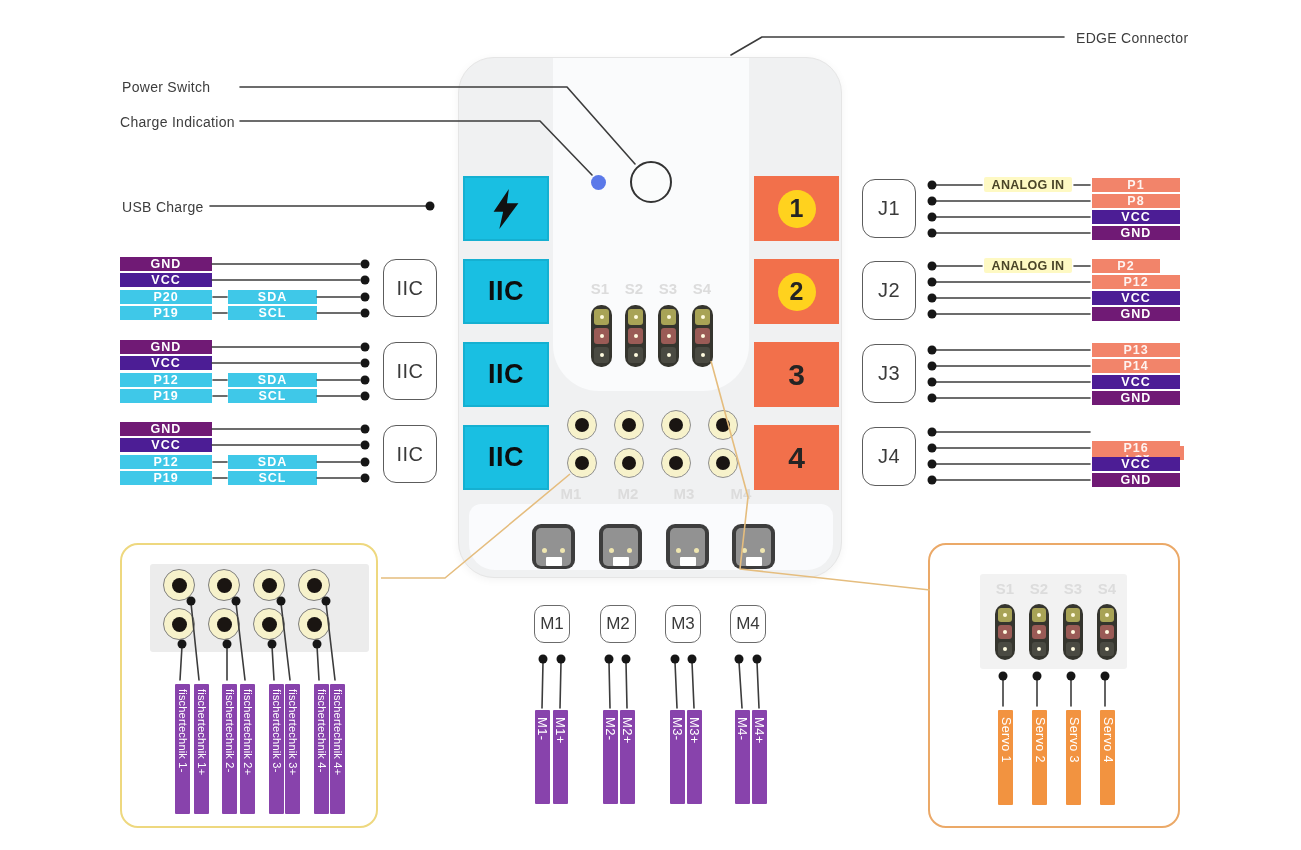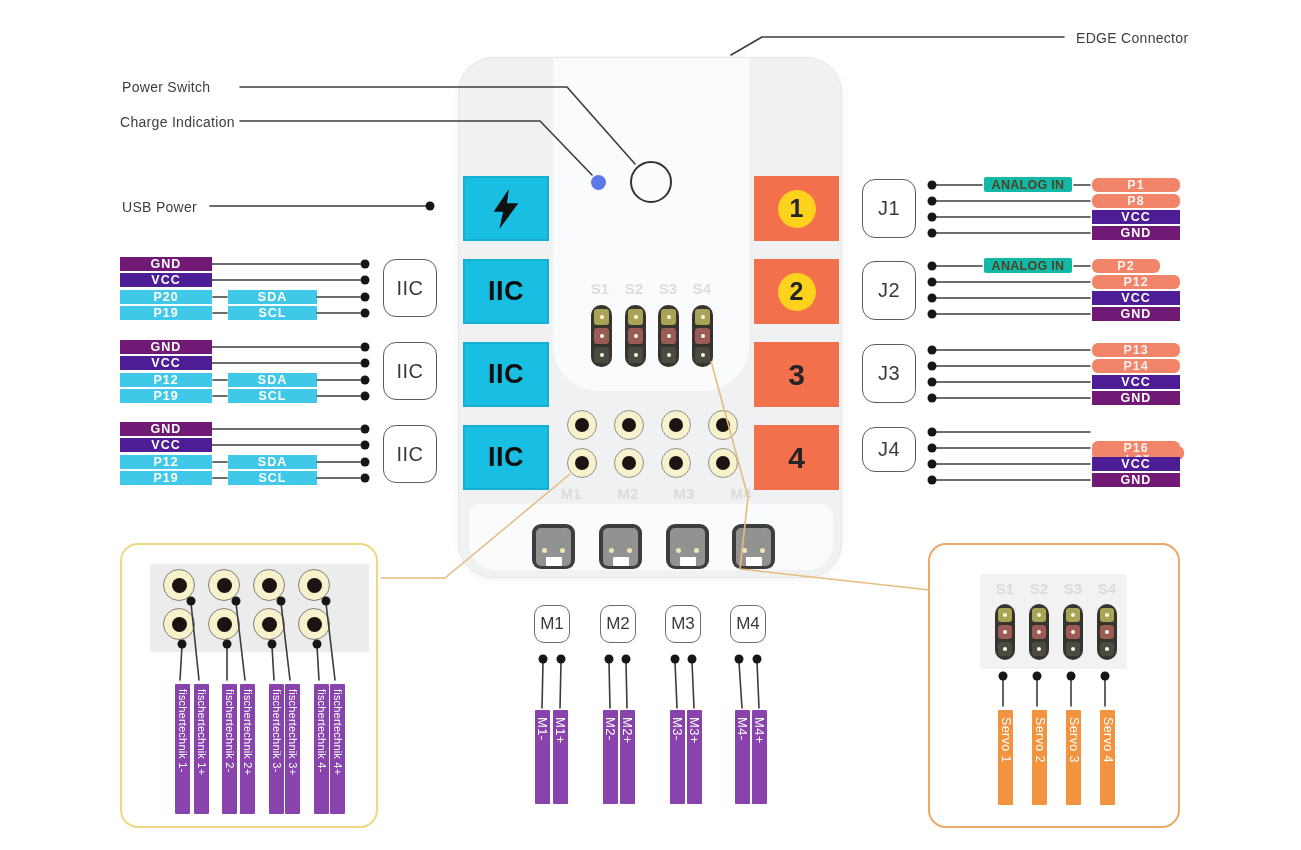--- a/index.html
+++ b/index.html
@@ -6,22 +6,22 @@
   .stage{position:relative;width:1301px;height:850px;background:#fff;overflow:hidden;
          font-family:"Liberation Sans", sans-serif;}
   .stage *{box-sizing:border-box;}
   .lbl{position:absolute;font-size:14px;color:#3d3d3d;font-weight:500;letter-spacing:.3px;white-space:nowrap;}
   
   .bar{position:absolute;height:14px;display:flex;align-items:center;justify-content:center;
        font-size:12.5px;font-weight:600;letter-spacing:1px;color:#fff;}
   .bar.gnd{background:#701a75;}
   .bar.vcc{background:#4c1d95;}
   .bar.sig{background:#3fc8e8;}
-  .bar.salmon{background:#f2846a;color:rgba(255,255,255,.9);border-radius:6px;}
-  .abadge{position:absolute;width:88px;height:15px;background:#14b8a6;border-radius:2px;
+  .bar.salmon{background:#f2846a;color:rgba(255,255,255,.9);}
+  .abadge{position:absolute;width:88px;height:15px;background:#fef9c3;border-radius:2px;
           display:flex;align-items:center;justify-content:center;font-size:12.5px;font-weight:700;
           color:#4a4428;letter-spacing:.3px;}
   .pinbox{position:absolute;width:54px;background:#fff;border:1.7px solid #5c5c5c;border-radius:13px;
           display:flex;align-items:center;justify-content:center;font-size:20px;color:#3a3a3a;letter-spacing:.5px;}
   
   .board{position:absolute;background:#f0f1f2;border:1px solid #e5e5e5;border-radius:36px;
          box-shadow:0 2px 8px rgba(0,0,0,.05);}
   .panel-top{position:absolute;background:#fafbfc;border-radius:0 0 46px 46px;}
   .panel-bottom{position:absolute;background:#fafbfd;border-radius:12px 12px 26px 26px;}
   .cblock{position:absolute;width:86px;height:65px;background:#19bfe2;display:flex;align-items:center;
@@ -74,21 +74,21 @@
   .innerpanel.light{background:#f2f2f2;}
   .overlay{position:absolute;left:0;top:0;z-index:5;pointer-events:none;}
 </style>
 </head>
 <body>
 
 <div class="stage">
 
   <span class="lbl" style="left:122px;top:79px">Power Switch</span>
   <span class="lbl" style="left:120px;top:114px">Charge Indication</span>
-  <span class="lbl" style="left:122px;top:199px">USB Power</span>
+  <span class="lbl" style="left:122px;top:199px">USB Charge</span>
   <span class="lbl" style="left:1076px;top:30px">EDGE Connector</span>
 
   <div class="bar gnd" style="left:120px;top:257px;width:92px">GND</div>
   <div class="bar vcc" style="left:120px;top:273px;width:92px">VCC</div>
   <div class="bar sig" style="left:120px;top:290px;width:92px">P20</div>
   <div class="bar sig" style="left:228px;top:290px;width:89px">SDA</div>
   <div class="bar sig" style="left:120px;top:306px;width:92px">P19</div>
   <div class="bar sig" style="left:228px;top:306px;width:89px">SCL</div>
   <div class="pinbox" style="left:383px;top:259px;height:58px">IIC</div>
 
@@ -121,21 +121,21 @@
   <div class="bar salmon" style="left:1092px;top:275px;width:88px">P12</div>
   <div class="bar vcc" style="left:1092px;top:291px;width:88px">VCC</div>
   <div class="bar gnd" style="left:1092px;top:307px;width:88px">GND</div>
 
   <div class="pinbox" style="left:862px;top:344px;height:59px">J3</div>
   <div class="bar salmon" style="left:1092px;top:343px;width:88px">P13</div>
   <div class="bar salmon" style="left:1092px;top:359px;width:88px">P14</div>
   <div class="bar vcc" style="left:1092px;top:375px;width:88px">VCC</div>
   <div class="bar gnd" style="left:1092px;top:391px;width:88px">GND</div>
 
-  <div class="pinbox" style="left:862px;top:427px;height:45px">J4</div>
+  <div class="pinbox" style="left:862px;top:427px;height:59px">J4</div>
   <div class="bar salmon" style="left:1092px;top:446px;width:92px">P15</div>
   <div class="bar salmon" style="left:1092px;top:441px;width:88px">P16</div>
   <div class="bar vcc" style="left:1092px;top:457px;width:88px">VCC</div>
   <div class="bar gnd" style="left:1092px;top:473px;width:88px">GND</div>
 
   <div class="board" style="left:458px;top:57px;width:384px;height:521px">
     <div class="panel-top" style="left:94px;top:0;width:196px;height:333px"></div>
     <div class="panel-bottom" style="left:10px;top:446px;width:364px;height:66px"></div>
 
     <div class="cblock" style="left:4px;top:118px">

